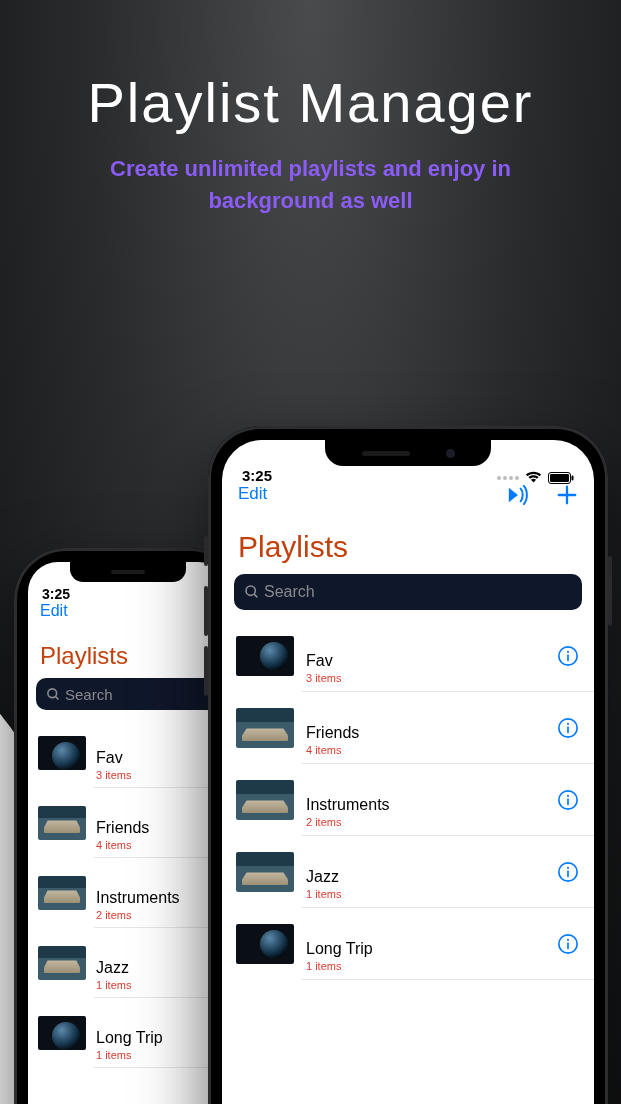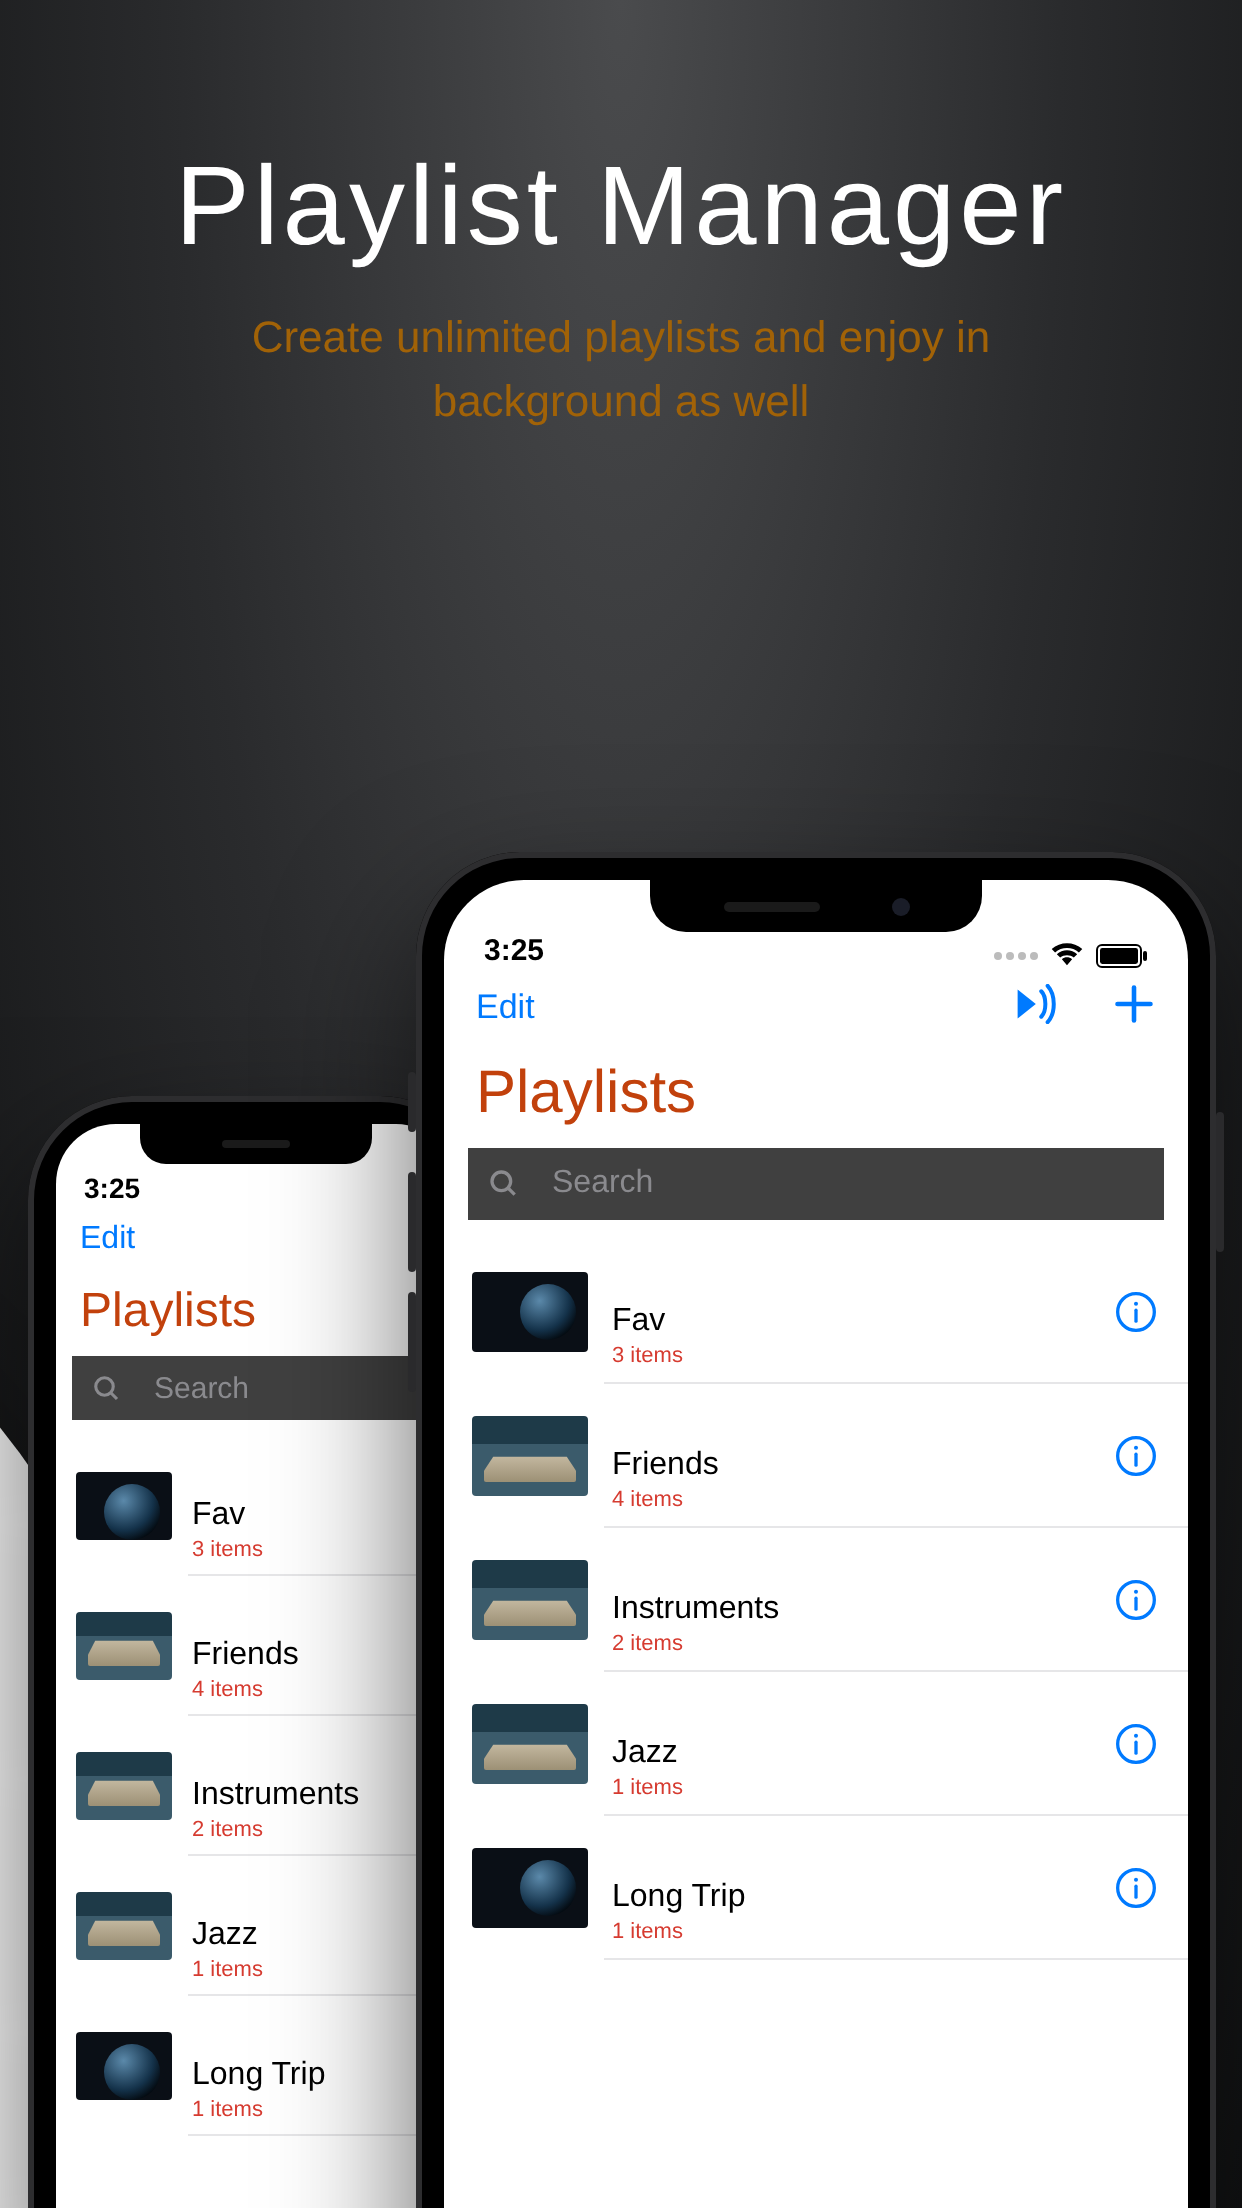--- a/index.html
+++ b/index.html
@@ -18,22 +18,22 @@
     color: #fff;
   }
   .hero-title {
     font-size: 56px;
     font-weight: 300;
     letter-spacing: 2px;
   }
   .hero-sub {
     margin-top: 18px;
     font-size: 22px;
-    font-weight: 400;
-    color: #a16207;
+    font-weight: 700;
+    color: #8b5cf6;
     line-height: 1.45;
   }
 
   
   .white-disc {
     position: absolute;
     width: 720px;
     height: 720px;
     border-radius: 50%;
     background: #ffffff;
@@ -93,43 +93,43 @@
     position:relative;
     z-index:6;
   }
   .status-right { display:flex; align-items:center; gap:6px; }
   .dots { display:flex; gap:2px; }
   .dots i { width:4px;height:4px;border-radius:50%;background:#bcbcbc; display:block;}
 
   .navbar {
     height: 40px;
     display: flex;
-    align-items: center;
+    align-items: flex-start;
     padding: 0 16px;
     justify-content: space-between;
   }
   .nav-left { color:#007aff; font-size:17px; }
   .nav-right { display:flex; align-items:center; gap:28px; color:#007aff; }
 
   .page-title {
     font-size: 30px;
     font-weight: 400;
     padding: 6px 16px 10px;
     color:#c2410c;
   }
 
   .searchbar {
     margin: 0 12px 10px;
-    background: #404040;
-    border-radius: 0;
+    background: #0f172a;
+    border-radius: 10px;
     height: 36px;
     display: flex;
     align-items: center;
     padding: 0 10px;
-    gap: 16px;
+    gap: 4px;
     color: #8a8a8e;
     font-size: 16px;
   }
 
   .list { }
   .row {
     display:flex;
     align-items:center;
     padding: 8px 14px 8px 14px;
     position:relative;

